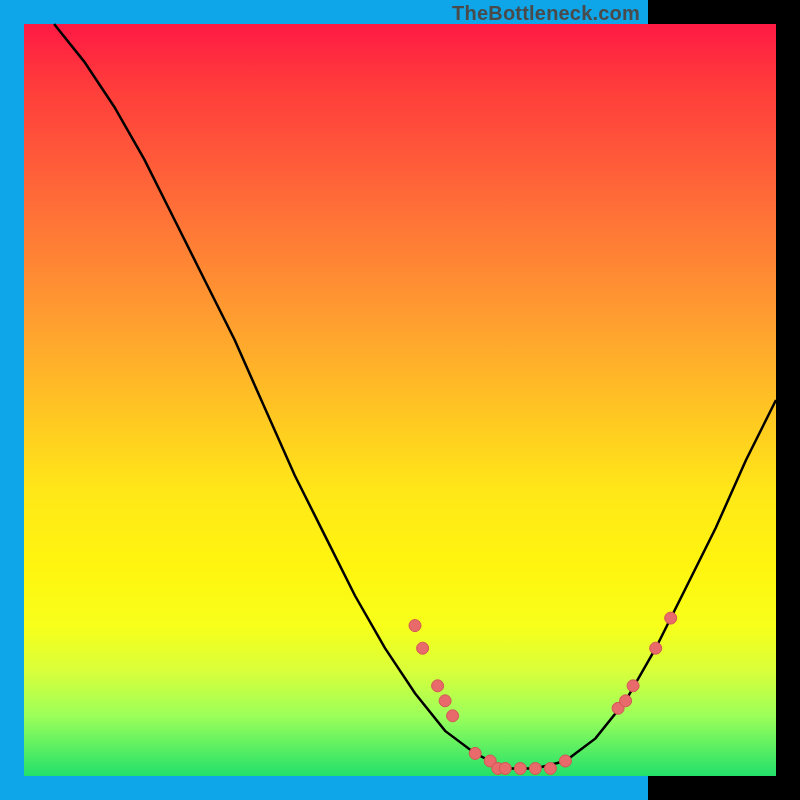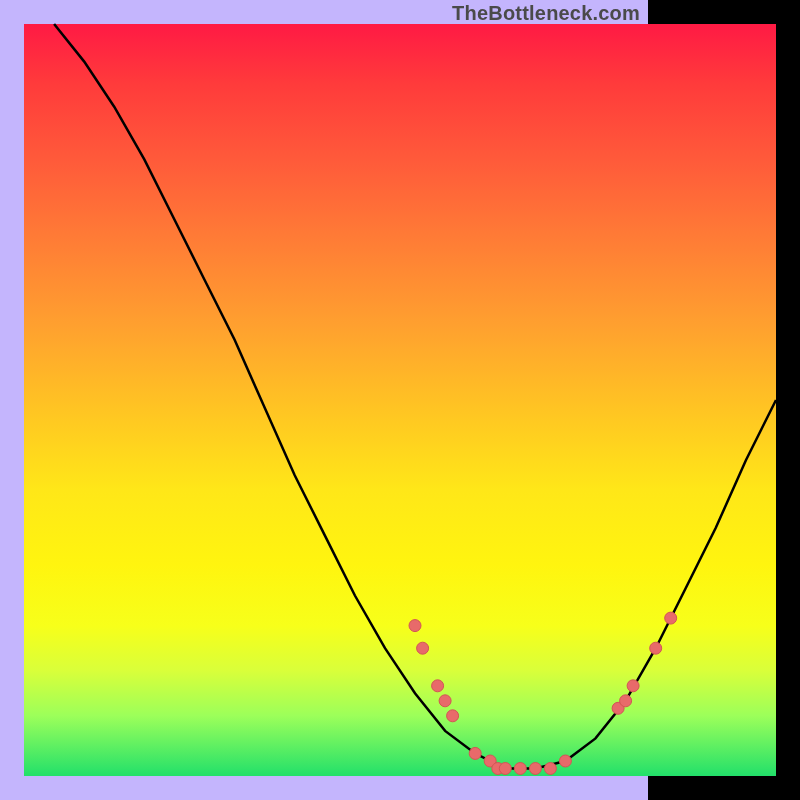--- a/index.html
+++ b/index.html
@@ -1,20 +1,20 @@
 <!DOCTYPE html>
 <html><head>
 <meta charset="utf-8">
 <style>
   * { margin: 0; padding: 0; box-sizing: border-box; }
   html, body { width: 800px; height: 800px; overflow: hidden; background: #000; }
   .container {
     width: 648px;
     height: 800px;
-    background: #c4b5fd;
+    background: #0ea5e9;
     position: relative;
   }
   .plot-area {
     position: absolute;
     left: 24px;
     top: 24px;
     width: 752px;
     height: 752px;
     background: linear-gradient(to bottom,
       #ff1a44 0%,

